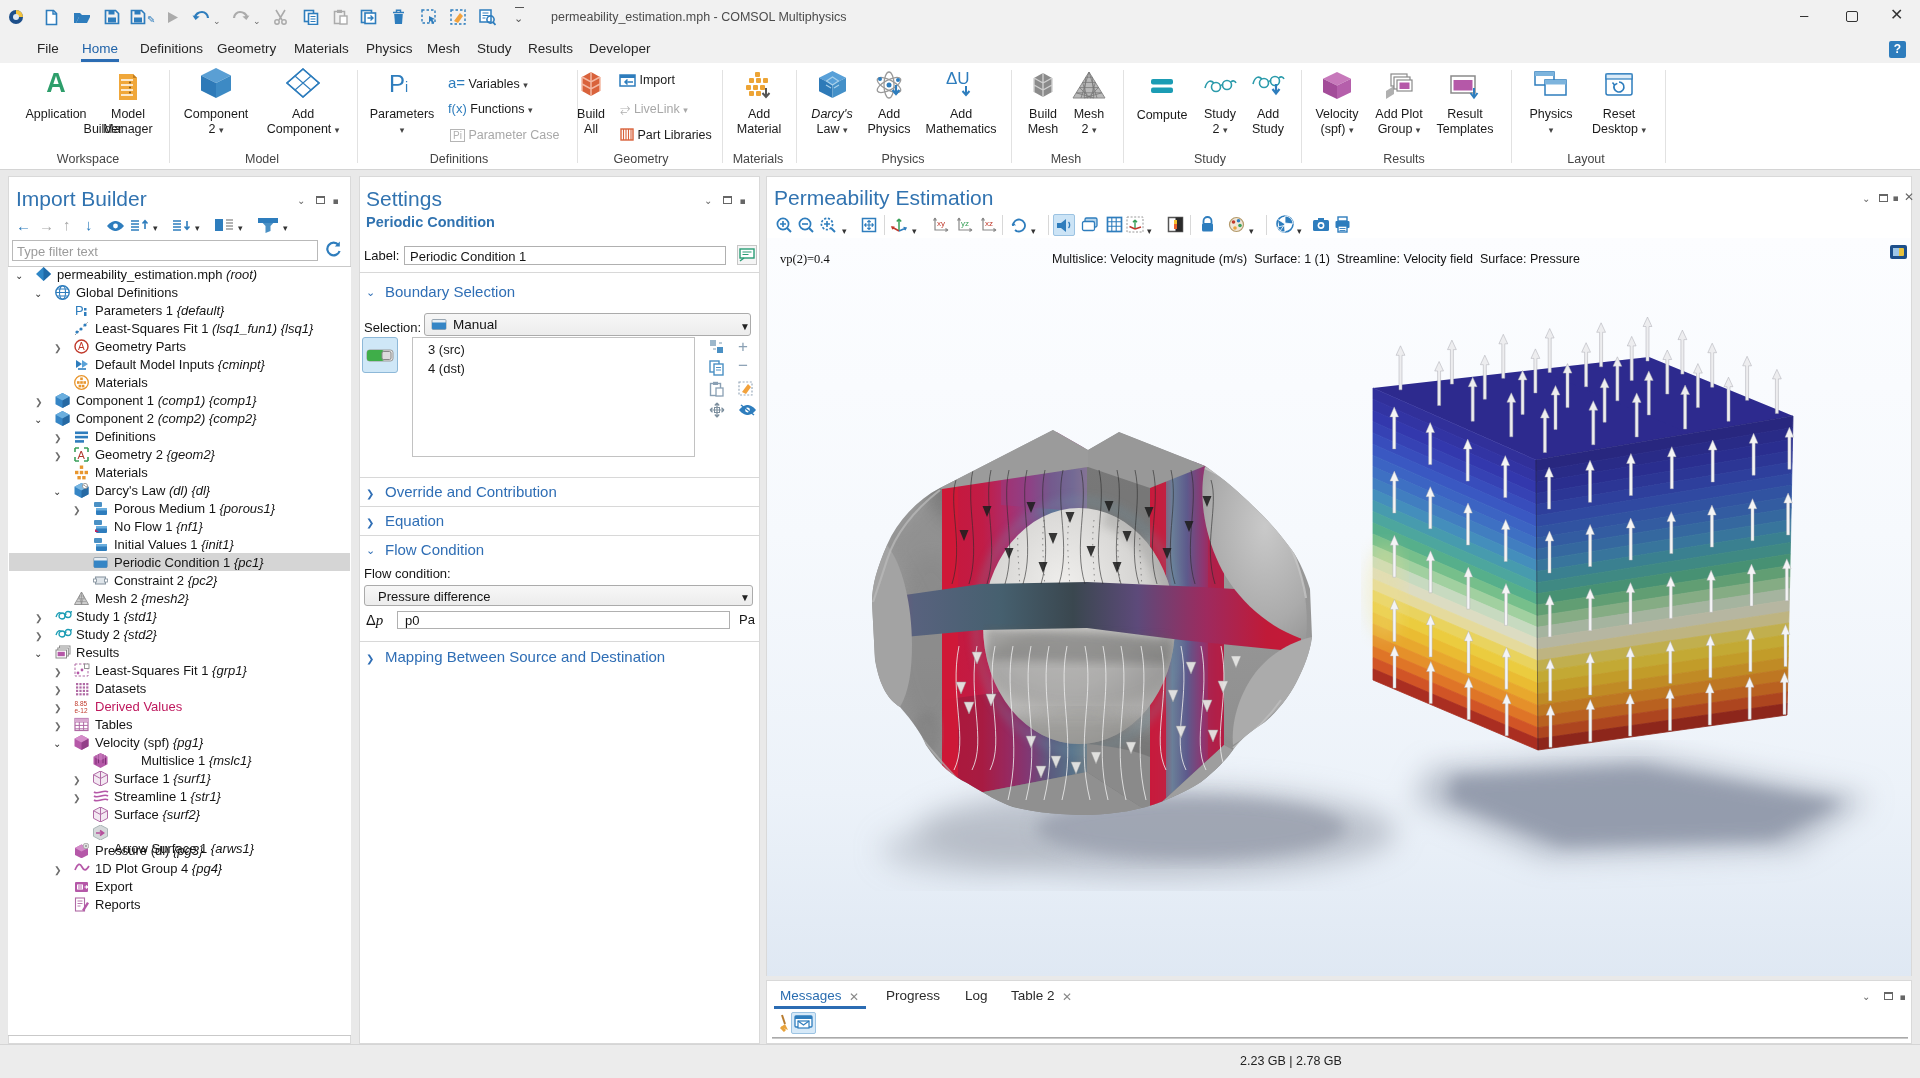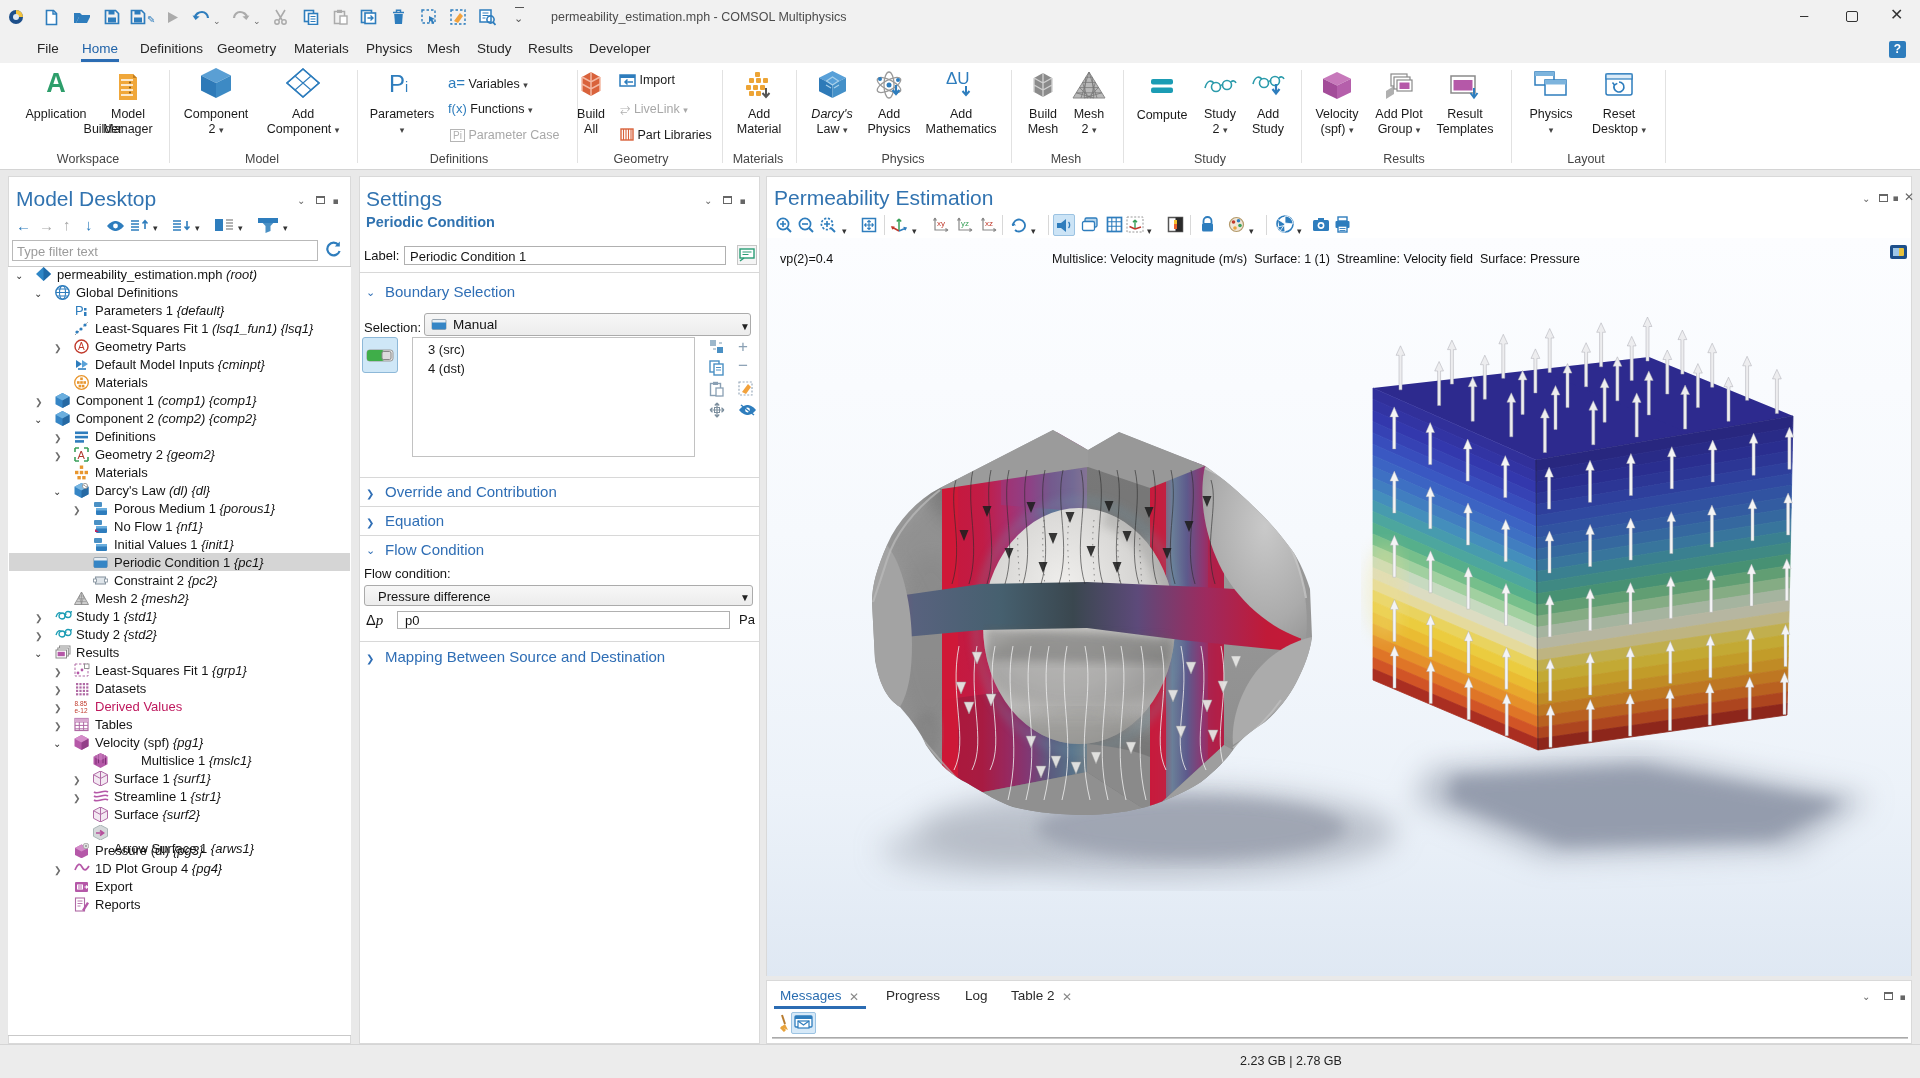--- a/index.html
+++ b/index.html
@@ -292,21 +292,21 @@
       <path d="M14 9a5 5 0 1 1-4.5 2.7" fill="none" stroke="#2e7dbd" stroke-width="1.7"></path>
       <path d="M7.5 9.5l2 2.5 2.8-1.6" fill="none" stroke="#2e7dbd" stroke-width="1.5"></path>
     </svg></div>
 <div style="position:absolute;left:1619px;top:107px;white-space:nowrap;font-size:12.5px;color:#1a1a1a;transform:translateX(-50%);text-align:center;">Reset</div>
 <div style="position:absolute;left:1619px;top:122px;white-space:nowrap;font-size:12.5px;color:#1a1a1a;transform:translateX(-50%);text-align:center;">Desktop <span style="color:#444;font-size:9px;">▾</span></div>
 <div style="position:absolute;left:0px;top:170px;width:1920px;height:874px;background:#e9e9e9;"></div>
 <div style="position:absolute;left:8px;top:176px;width:343px;height:868px;background:#fff;border:1px solid #d9d9d9;"></div>
 <div style="position:absolute;left:359px;top:176px;width:401px;height:868px;background:#fff;border:1px solid #d9d9d9;"></div>
 <div style="position:absolute;left:766px;top:176px;width:1146px;height:800px;background:#fff;border:1px solid #d9d9d9;"></div>
 <div style="position:absolute;left:766px;top:980px;width:1146px;height:64px;background:#fff;border:1px solid #d9d9d9;"></div>
-<div style="position:absolute;left:16px;top:187px;white-space:nowrap;font-size:21px;color:#3173b0;">Model Desktop</div>
+<div style="position:absolute;left:16px;top:187px;white-space:nowrap;font-size:21px;color:#3173b0;">Import Builder</div>
 <div style="position:absolute;left:297px;top:192px;white-space:nowrap;"><span style="color:#666;font-size:10px;">⌄</span></div>
 <div style="position:absolute;left:316px;top:196px;width:9px;height:8px;border:1.4px solid #666;border-top:2.6px solid #666;"></div>
 <div style="position:absolute;left:333px;top:193px;white-space:nowrap;"><span style="color:#666;font-size:11px;">⏹</span></div>
 <div style="position:absolute;left:16px;top:217px;white-space:nowrap;"><span style="color:#2e7dbd;font-size:15px;">←</span></div>
 <div style="position:absolute;left:39px;top:217px;white-space:nowrap;"><span style="color:#a9a9a9;font-size:15px;">→</span></div>
 <div style="position:absolute;left:63px;top:216px;white-space:nowrap;"><span style="color:#a9a9a9;font-size:15px;">↑</span></div>
 <div style="position:absolute;left:85px;top:216px;white-space:nowrap;"><span style="color:#2e7dbd;font-size:15px;">↓</span></div>
 <div style="position:absolute;left:106px;top:220px;width:19px;height:12px;"><svg width="19" height="12" viewBox="0 0 19 12" style="">
       <path d="M1 6C4 2 8 1 9.5 1s5.5 1 8.5 5c-3 4-7 5-8.5 5S4 10 1 6z" fill="#2e7dbd"></path>
       <circle cx="9.5" cy="6" r="2.4" fill="#fff"></circle>
@@ -1131,17 +1131,17 @@
       <path d="M1747.9 671.6V639.6H1745.1L1749.4 629.6L1753.7 639.6H1750.9V671.6Z" fill="#f4f4f5" stroke="#b0b0b6" stroke-width="0.45"></path>
       <path d="M1783.0 666.5V634.5H1780.2L1784.5 624.5L1788.8 634.5H1786.0V666.5Z" fill="#f4f4f5" stroke="#b0b0b6" stroke-width="0.45"></path>
       <path d="M1548.0 747.2V715.2H1545.2L1549.5 705.2L1553.8 715.2H1551.0V747.2Z" fill="#f4f4f5" stroke="#b0b0b6" stroke-width="0.45"></path>
       <path d="M1587.8 741.6V709.6H1585.0L1589.3 699.6L1593.6 709.6H1590.8V741.6Z" fill="#f4f4f5" stroke="#b0b0b6" stroke-width="0.45"></path>
       <path d="M1627.6 736.0V704.0H1624.8L1629.1 694.0L1633.4 704.0H1630.6V736.0Z" fill="#f4f4f5" stroke="#b0b0b6" stroke-width="0.45"></path>
       <path d="M1667.5 730.5V698.5H1664.7L1669.0 688.5L1673.3 698.5H1670.5V730.5Z" fill="#f4f4f5" stroke="#b0b0b6" stroke-width="0.45"></path>
       <path d="M1707.3 724.9V692.9H1704.5L1708.8 682.9L1713.1 692.9H1710.3V724.9Z" fill="#f4f4f5" stroke="#b0b0b6" stroke-width="0.45"></path>
       <path d="M1747.2 719.2V687.2H1744.4L1748.7 677.2L1753.0 687.2H1750.2V719.2Z" fill="#f4f4f5" stroke="#b0b0b6" stroke-width="0.45"></path>
       <path d="M1782.0 714.4V682.4H1779.2L1783.5 672.4L1787.8 682.4H1785.0V714.4Z" fill="#f4f4f5" stroke="#b0b0b6" stroke-width="0.45"></path>
     </svg></div>
-<div style="position:absolute;left:780px;top:252px;white-space:nowrap;font-size:12.5px;color:#111;">vp(2)=0.4</div>
+<div style="position:absolute;left:780px;top:252px;white-space:nowrap;font-size:12.5px;color:#111;font-family:Liberation Serif, serif;">vp(2)=0.4</div>
 <div style="position:absolute;left:1052px;top:252px;white-space:nowrap;font-size:12.5px;color:#111;">Multislice: Velocity magnitude (m/s)&nbsp; Surface: 1 (1)&nbsp; Streamline: Velocity field&nbsp; Surface: Pressure</div>
 <div style="position:absolute;left:1890px;top:245px;width:17px;height:14px;background:#1d4f8a;border-radius:2px;"><svg width="17" height="14" viewBox="0 0 17 14" style="">
       <rect x="3" y="3" width="11" height="8" rx="1" fill="#e8c23c"></rect>
       <rect x="3" y="3" width="6" height="8" fill="#9ec7e8"></rect>
     </svg></div>
 </body></html>

